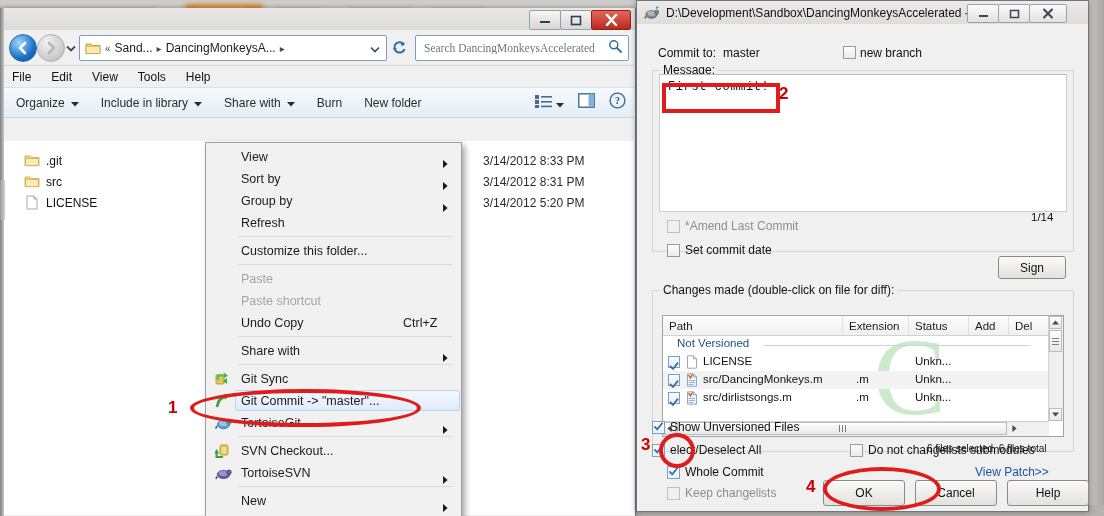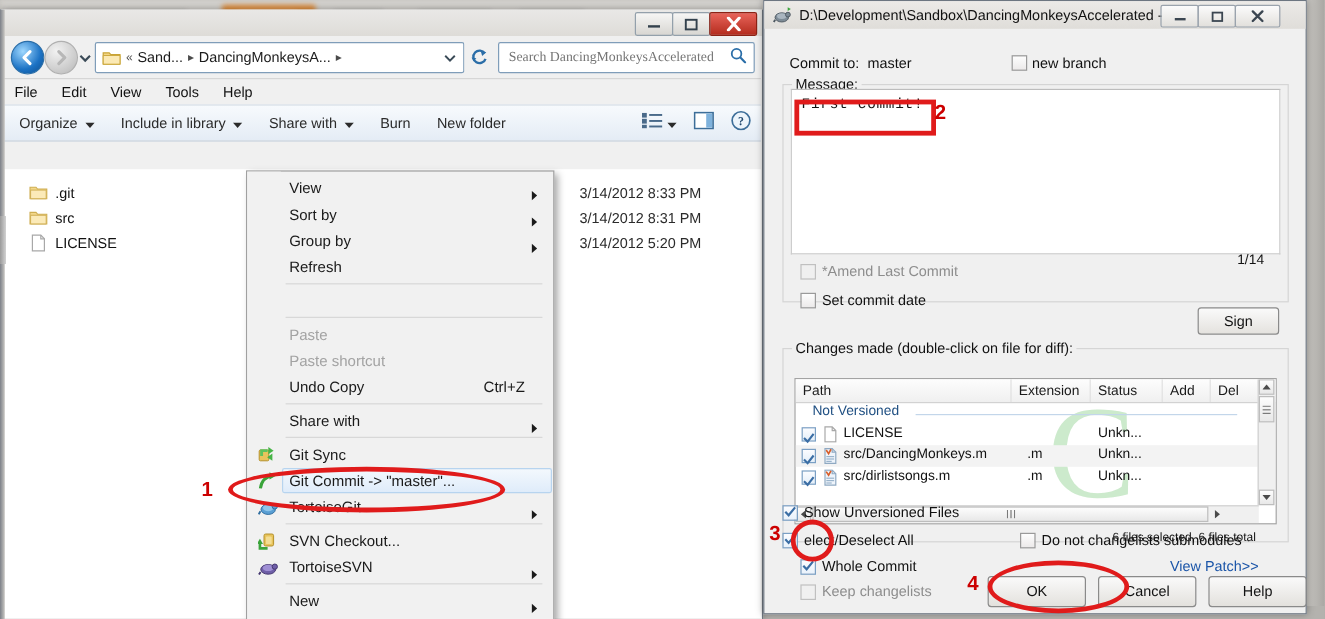--- a/index.html
+++ b/index.html
@@ -426,20 +426,23 @@
     <span class="lbl">Group by</span>
     <span class="arw"><svg width="5" height="8" viewBox="0 0 5 8">
           <path d="M0 0 L4.6 4 L0 8 Z" fill="#1a1a1a"></path>
         </svg></span>
   </div>
   <div class="ctxitem" style="top:69px;">
     <span class="lbl">Refresh</span>
   </div>
   <div class="ctxsep" style="top:93px;"></div>
 
+  <div class="ctxitem" style="top:97px;">
+    <span class="lbl">Customize this folder...</span>
+  </div>
   <div class="ctxsep" style="top:121px;"></div>
 
   <div class="ctxitem disabled" style="top:125px;">
     <span class="lbl">Paste</span>
   </div>
   <div class="ctxitem disabled" style="top:147px;">
     <span class="lbl">Paste shortcut</span>
   </div>
   <div class="ctxitem" style="top:169px;">
     <span class="lbl">Undo Copy</span>

